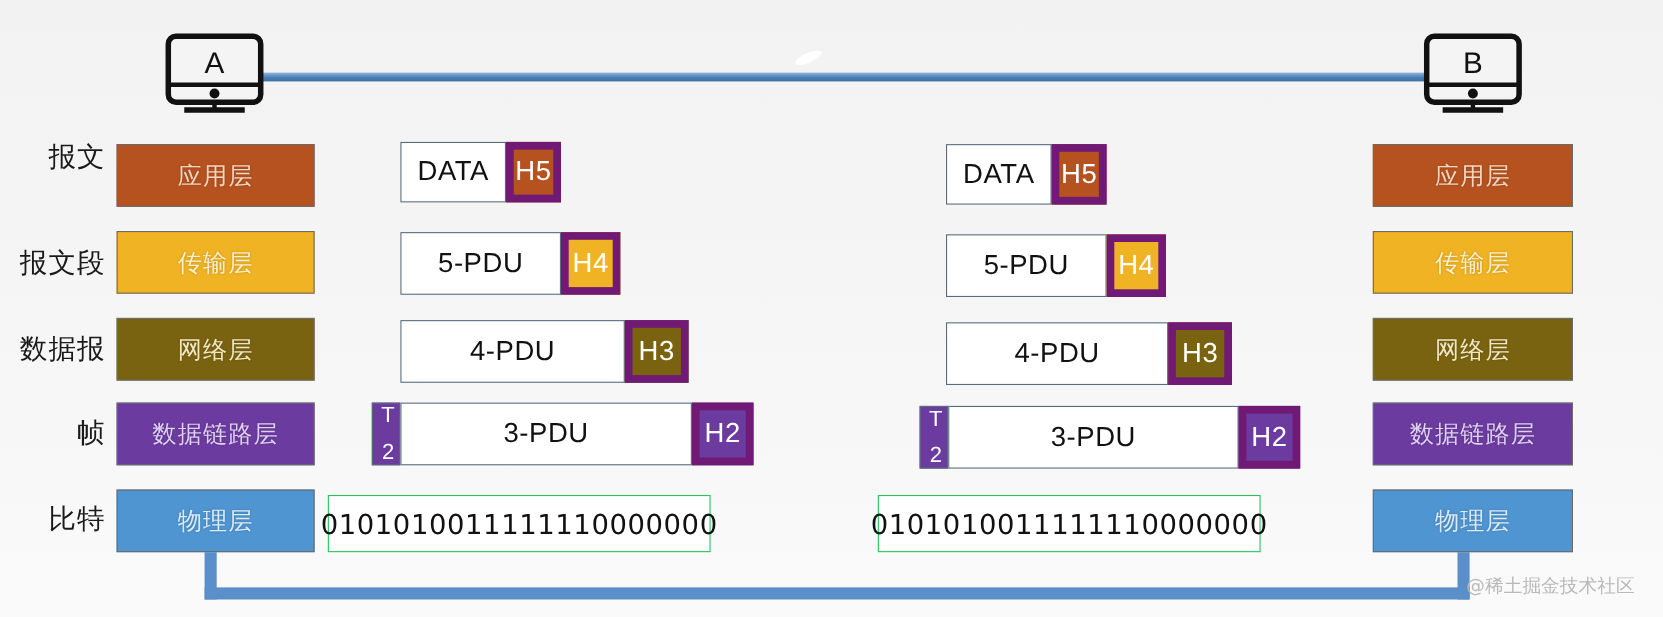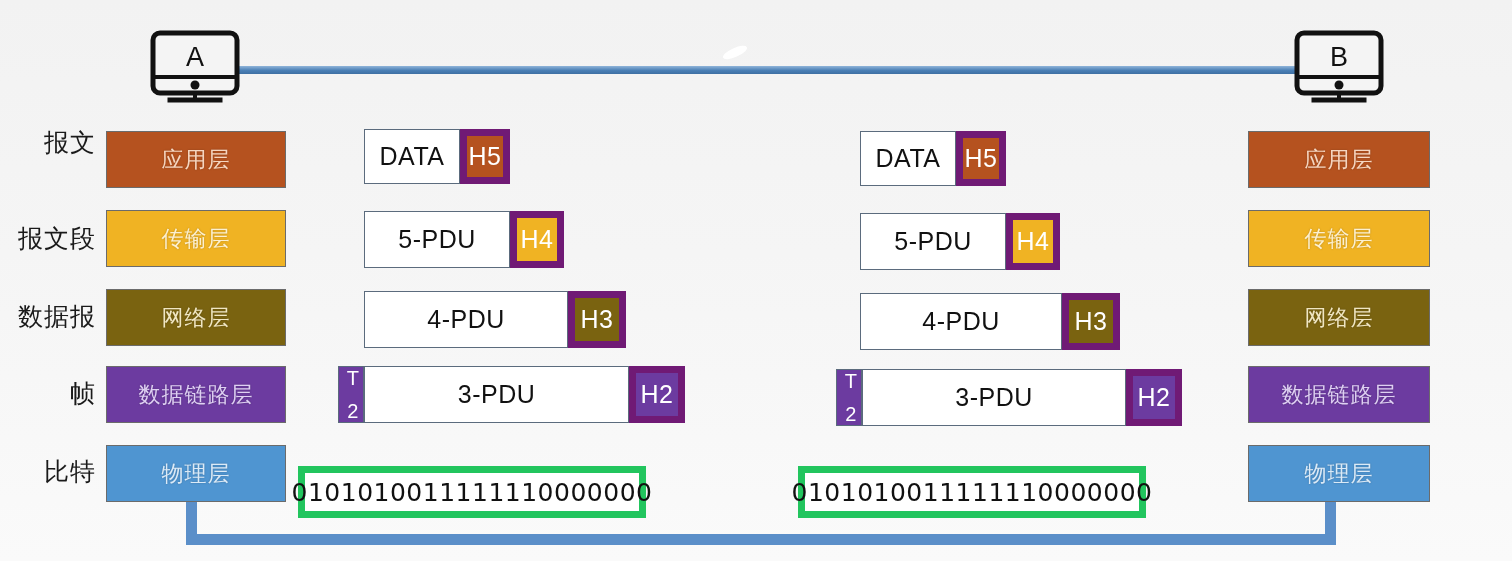--- a/index.html
+++ b/index.html
@@ -93,29 +93,28 @@
     padding: 1px 0 1px 0;
     line-height: 1;
   }
   .pdu .tail span { display: block; text-align: left; padding-left: 4px; }
 
   
   .bitbox {
     position: absolute;
     box-sizing: border-box;
     background: #ffffff;
-    border: 7px solid #22c55e;
+    border: 1px solid #22c55e;
     display: flex;
     align-items: center;
     justify-content: center;
     font-family: "DejaVu Sans", "Liberation Sans", sans-serif;
     font-size: 25px;
     color: #111111;
     letter-spacing: 0.5px;
-    margin-top: 16px;
   }
 
   
   .link {
     position: absolute;
     background: #5b8fc9;
   }
   .link-top {
     background: linear-gradient(180deg, #8fb4d9 0%, #4a7fb5 55%, #3d6fa3 100%);
   }
@@ -232,14 +231,15 @@
     <div class="seg body" style="width:264px;">3-PDU</div>
     <div class="seg head" style="width:56px; background:#6c3ba0;">H2</div>
   </div>
 
   <div class="bitbox" style="left:798px; top:450px; width:348px; height:52px;">0101010011111110000000</div>
 
   <div class="link" style="left:186px; top:502px; width:11px; height:43px;"></div>
   <div class="link" style="left:186px; top:534px; width:1150px; height:11px;"></div>
   <div class="link" style="left:1325px; top:502px; width:11px; height:43px;"></div>
 
+  <div class="watermark" style="left:1333px; top:521px;">@稀土掘金技术社区</div>
 
 </div>
 
 </body></html>

